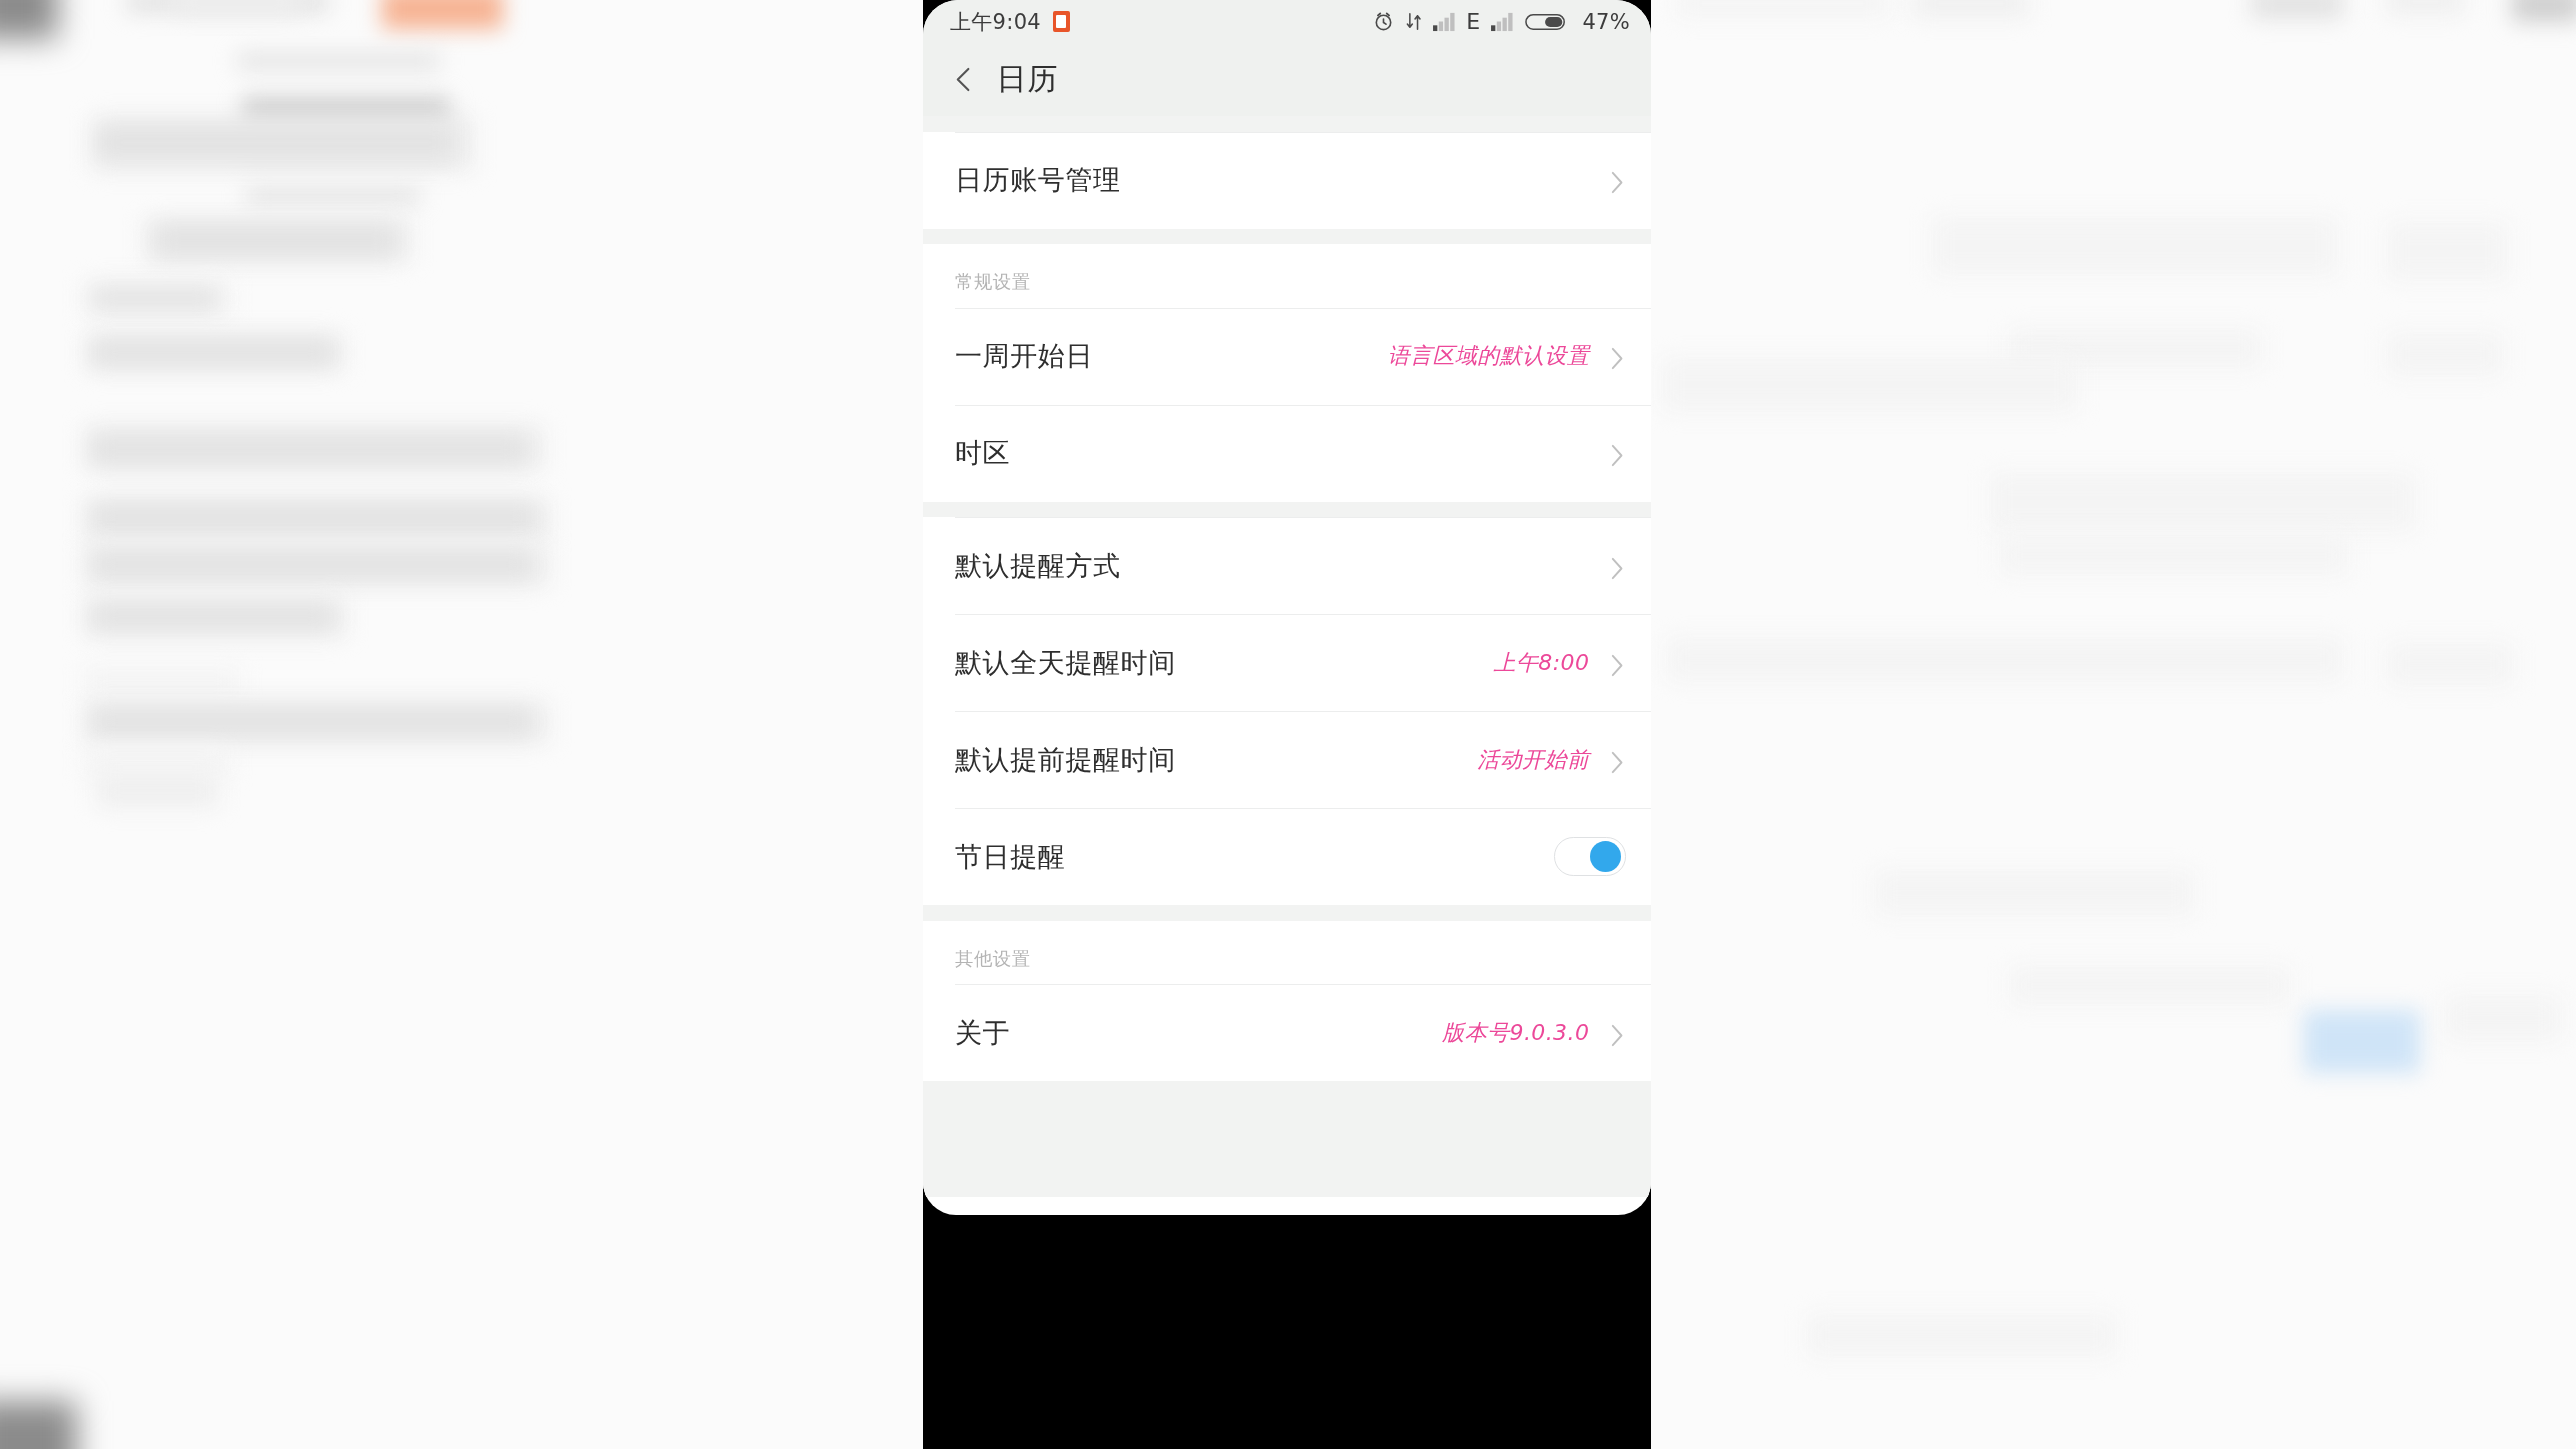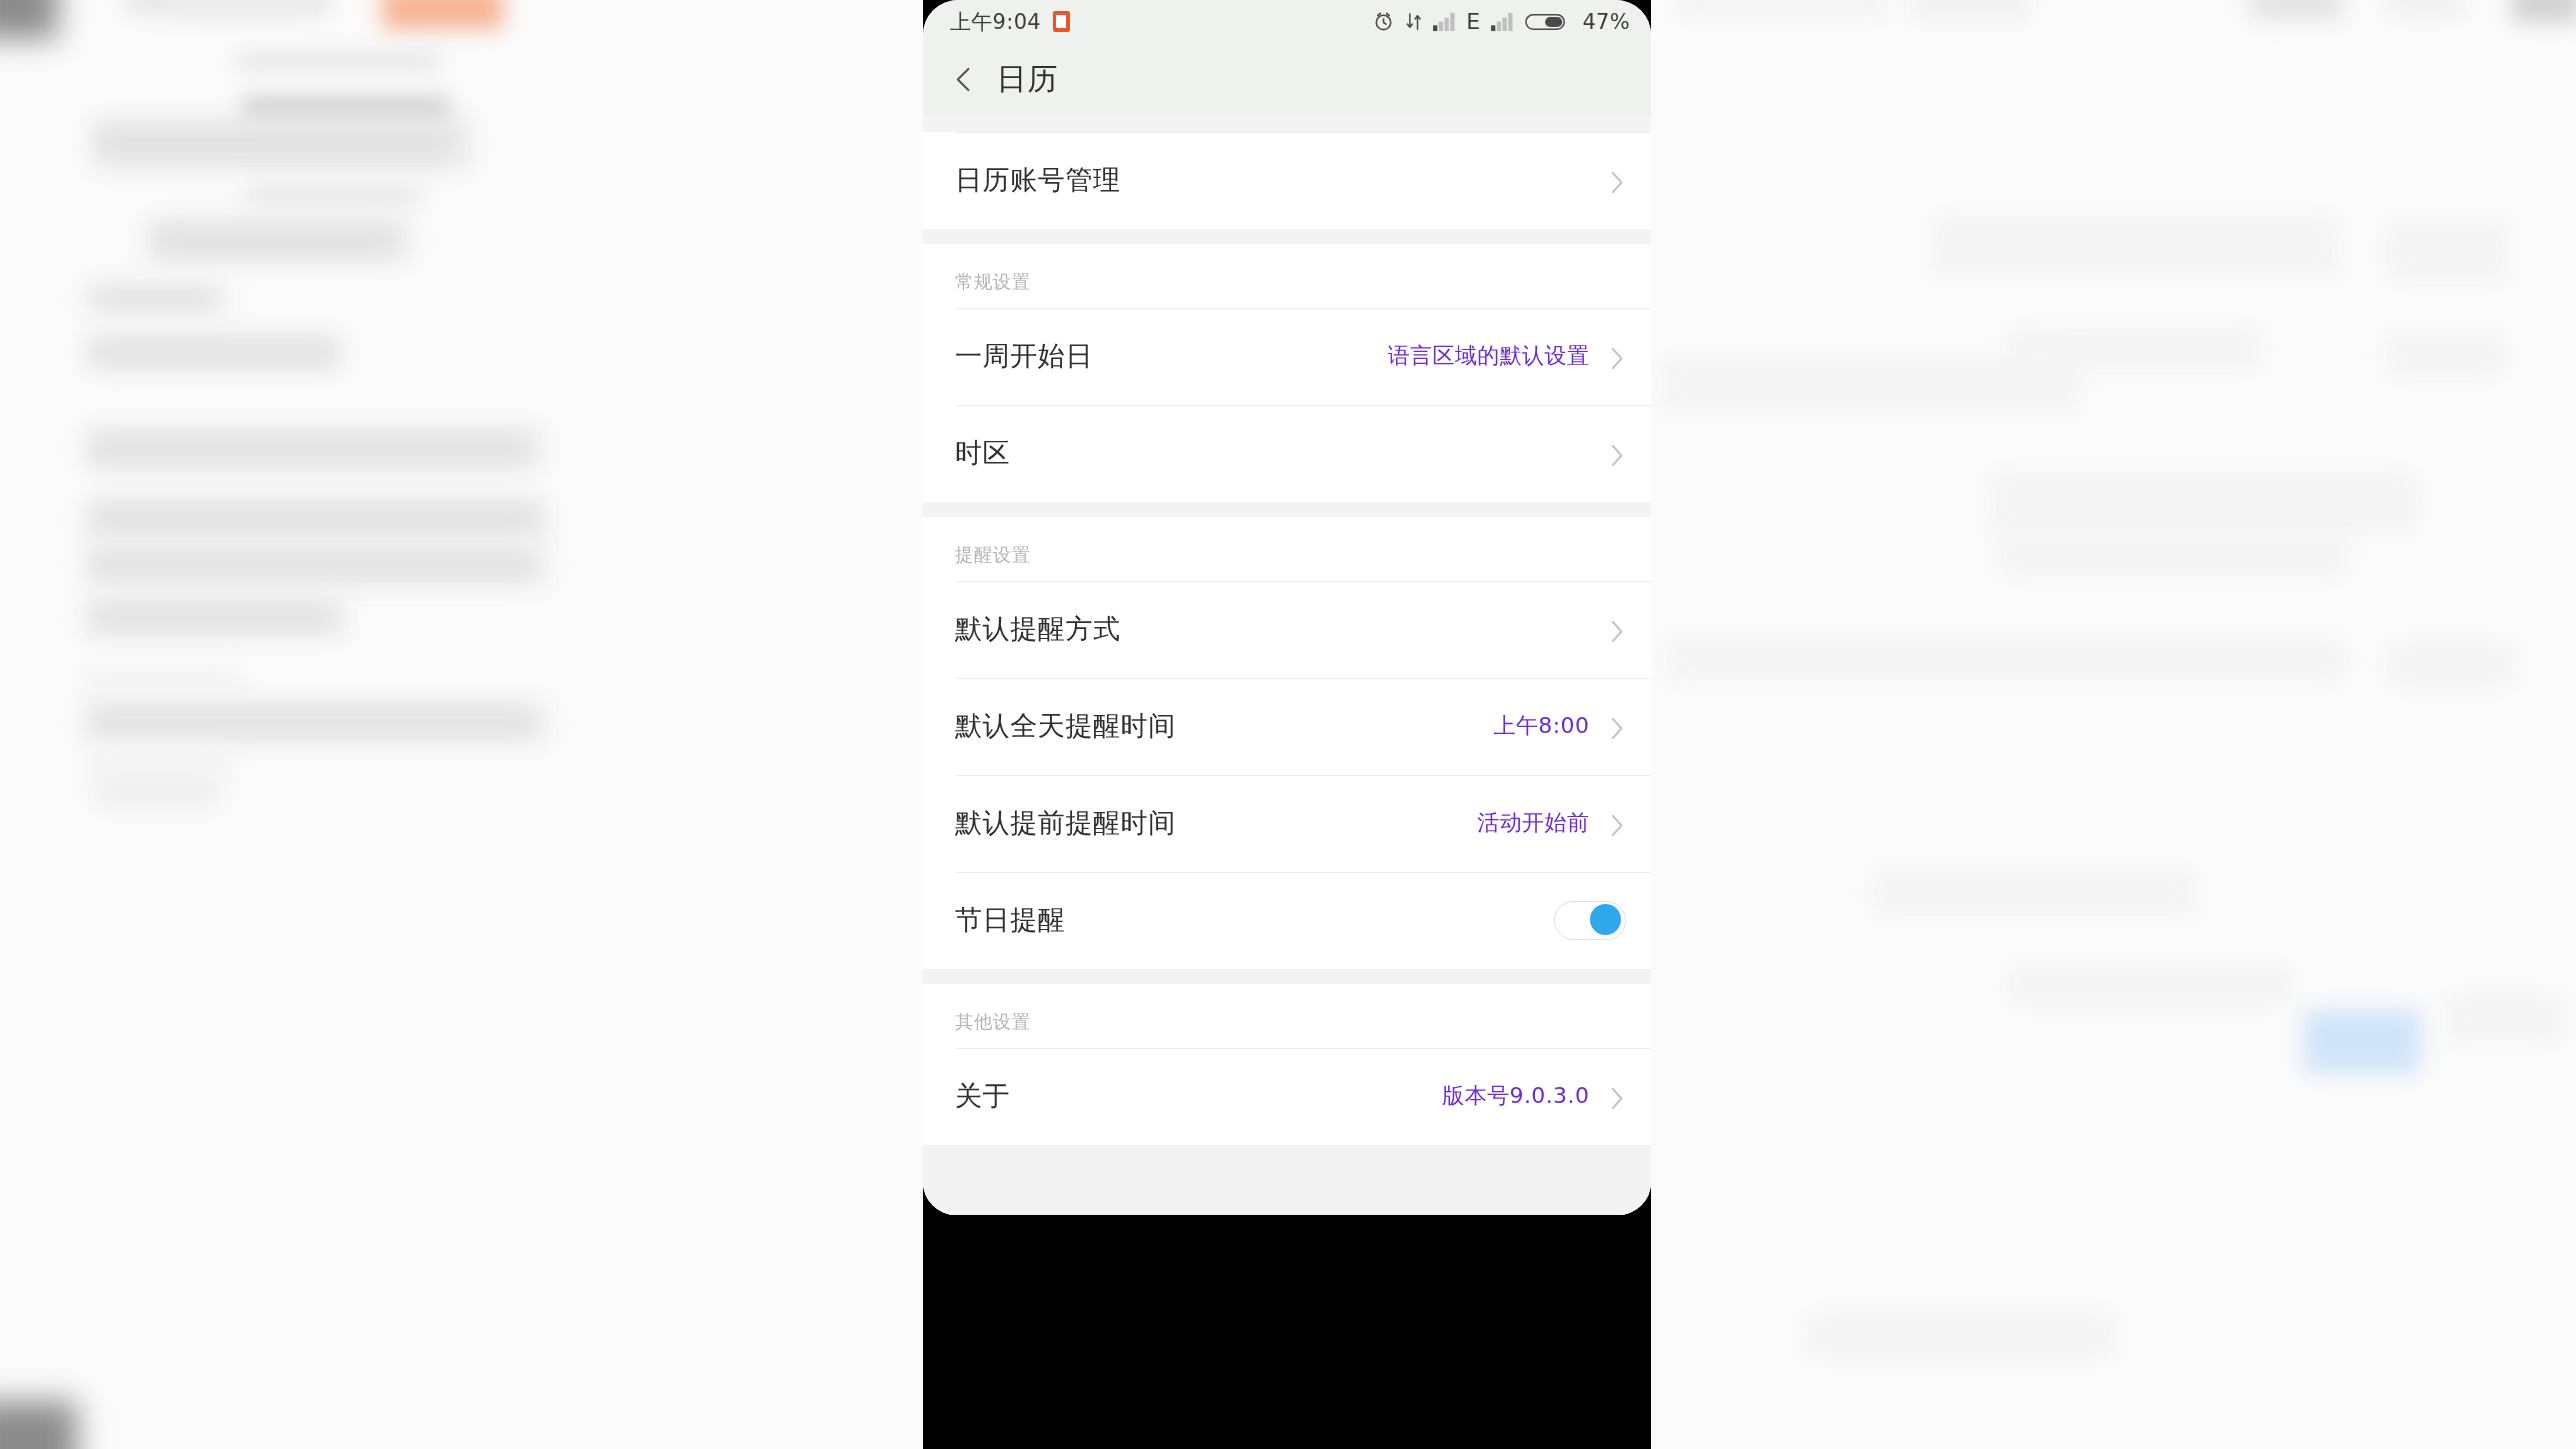--- a/index.html
+++ b/index.html
@@ -76,21 +76,21 @@
     height:97px;padding:0 25px 0 32px;box-sizing:border-box;background:#fff;
     cursor:pointer;
   }
   .row::before{
     content:"";position:absolute;left:32px;right:0;top:0;height:1px;
     background:#eceded;
   }
   .row.first::before{left:32px;}
   .row-label{font-size:27px;color:#2e2e2e;letter-spacing:0.6px;}
   .row-right{margin-left:auto;display:flex;align-items:center;gap:17.4px;}
-  .row-value{font-size:22px;color:#6d28d9;letter-spacing:0.4px;}
+  .row-value{font-size:22px;color:#ec4899;letter-spacing:0.4px;font-style:italic;}
   .chev{width:19.3px;height:19.3px;display:block;}
 
   
   .toggle{
     width:72px;height:39px;border-radius:19.3px;background:#ffffff;
     border:1px solid #dfe1e3;position:relative;box-sizing:border-box;
     cursor:pointer;
   }
   .toggle .knob{
     position:absolute;top:2.9px;right:3.9px;width:31px;height:31px;border-radius:50%;
@@ -278,21 +278,20 @@
         <span class="row-right">
           <span class="chev">
             <svg width="19.3" height="25" viewBox="0 0 20 26">
                 <path d="M6 3l9 10-9 10" fill="none" stroke="#c0c0c0" stroke-width="2" stroke-linecap="round" stroke-linejoin="round"></path>
               </svg>
           </span>
         </span>
       </div>
 
       <div class="gap"></div>
-      <div class="section-head">提醒设置</div>
       <div class="row first">
         <span class="row-label">默认提醒方式</span>
         <span class="row-right">
           <span class="chev">
             <svg width="19.3" height="25" viewBox="0 0 20 26">
                 <path d="M6 3l9 10-9 10" fill="none" stroke="#c0c0c0" stroke-width="2" stroke-linecap="round" stroke-linejoin="round"></path>
               </svg>
           </span>
         </span>
       </div>

